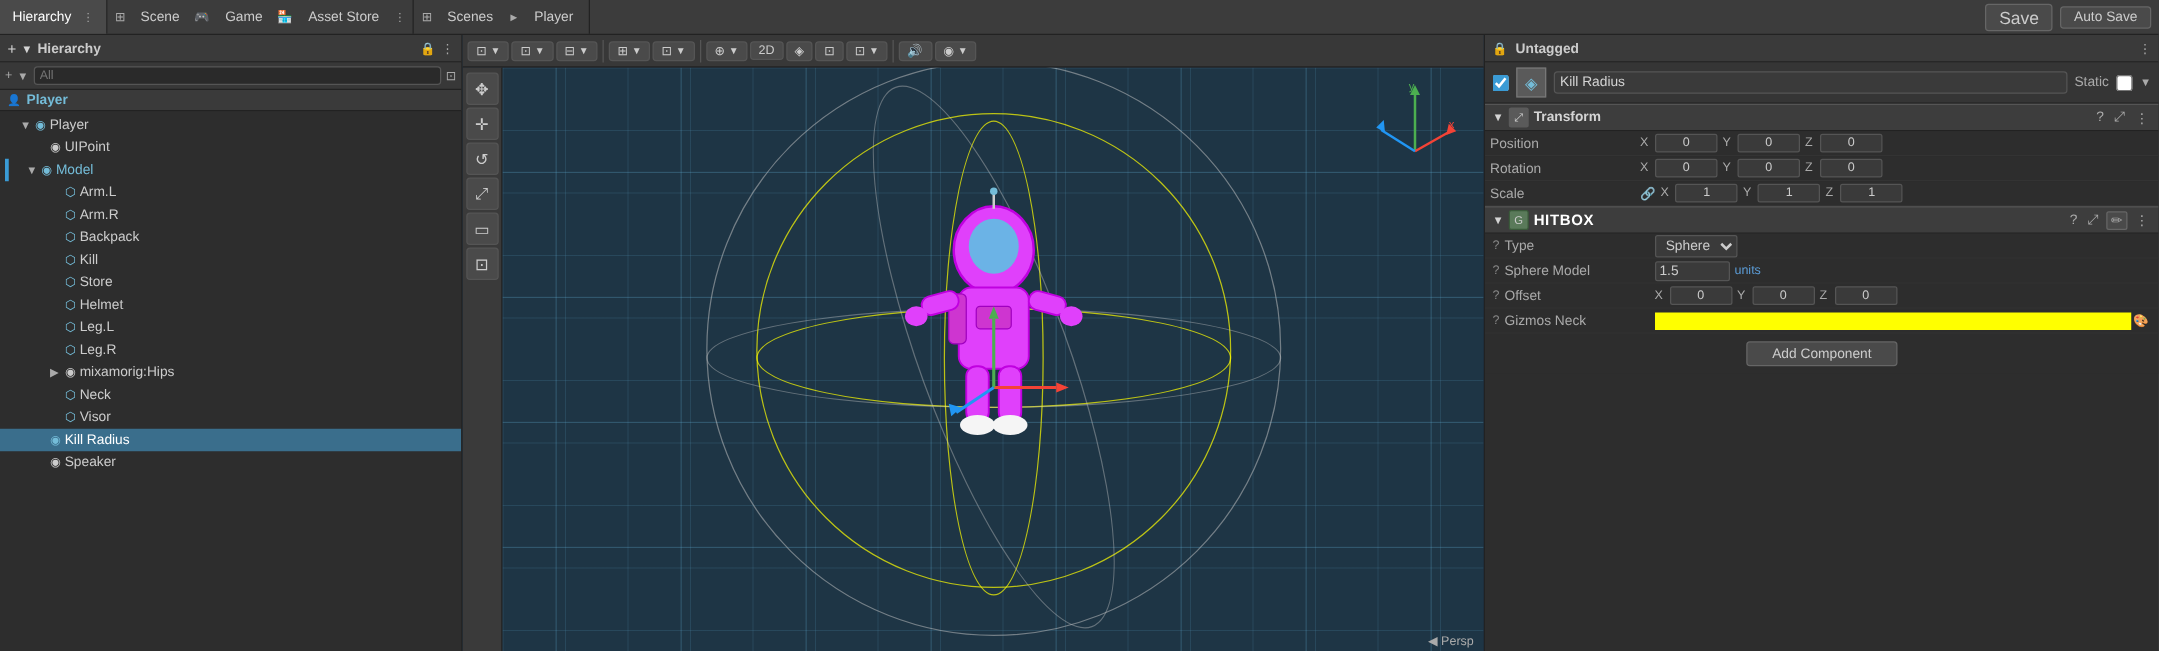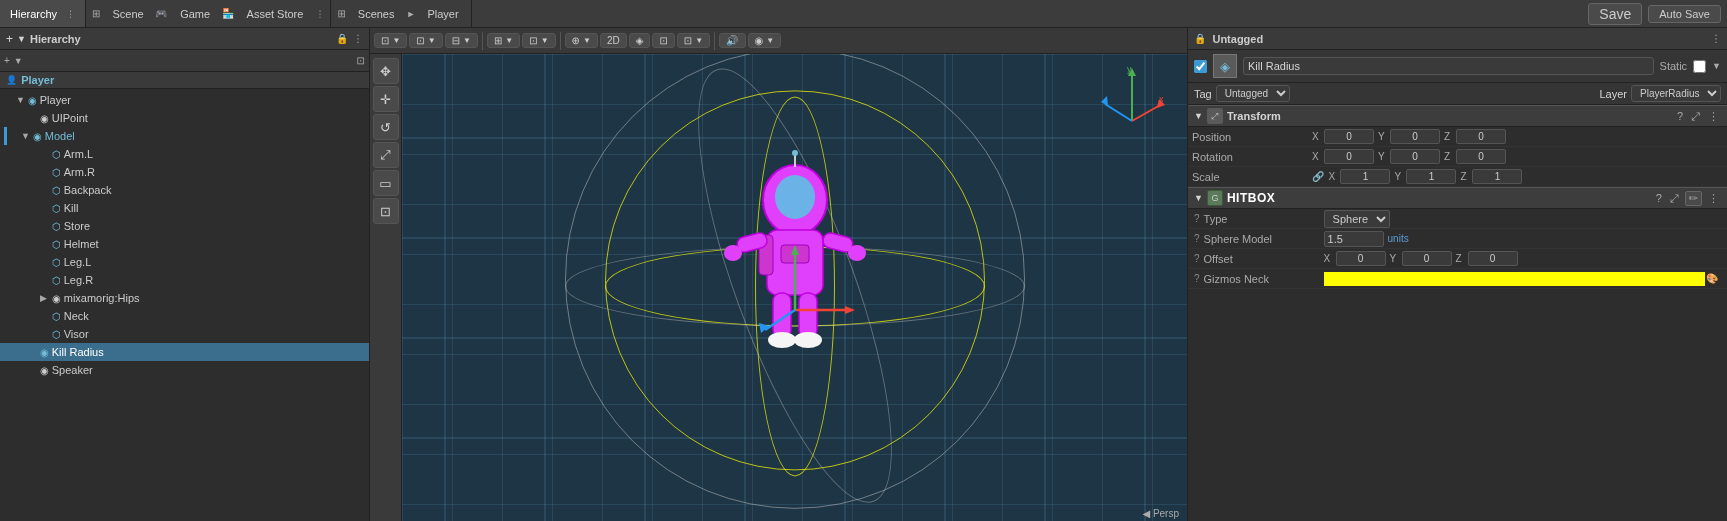--- a/index.html
+++ b/index.html
@@ -615,20 +615,21 @@
     <div class="panel-header">
       <span style="font-size:12px;cursor:pointer">+</span>
       <span style="font-size:9px">▼</span>
       <span class="panel-header-title">Hierarchy</span>
       <span style="margin-left:auto;font-size:10px;color:#aaa">🔒</span>
       <span style="font-size:10px;color:#aaa">⋮</span>
     </div>
     <div class="hierarchy-toolbar">
       <span style="font-size:10px;cursor:pointer;color:#aaa">+</span>
       <span style="font-size:9px;color:#aaa">▼</span>
+      <input class="search-box" placeholder="All" style="">
       <span style="font-size:10px;color:#aaa;margin-left:auto;cursor:pointer">⊡</span>
     </div>
 
     <div style="display:flex;align-items:center;background:#3a3a3a;padding:2px 6px;border-bottom:1px solid #222;">
       <span style="font-size:9px;color:#74bcd8;margin-right:4px">👤</span>
       <span style="font-size:11px;color:#74bcd8;font-weight:bold">Player</span>
     </div>
 
     <div class="hierarchy-content">
 
@@ -906,30 +907,20 @@
       <input type="checkbox" checked="" style="accent-color: rgb(58, 155, 213);">
       <div class="obj-icon">
         <span>◈</span>
       </div>
       <input class="obj-name-input" value="Kill Radius" style="">
       <span class="static-label">Static</span>
       <input type="checkbox" class="static-checkbox" style="">
       <span style="font-size:9px;color:#aaa">▼</span>
     </div>
 
-    <div class="tag-row">
-      <span>Tag</span>
-      <select class="tag-select">
-        <option>Untagged</option>
-      </select>
-      <span style="margin-left:auto">Layer</span>
-      <select class="tag-select">
-        <option>PlayerRadius</option>
-      </select>
-    </div>
 
     <div class="component-header">
       <span style="font-size:9px">▼</span>
       <div class="component-icon">
         <span>⤢</span>
       </div>
       <span class="component-title">Transform</span>
       <div class="component-actions">
         <button class="comp-action-btn">?</button>
         <button class="comp-action-btn">⤢</button>
@@ -1040,15 +1031,18 @@
       </div>
     </div>
 
     <div class="hitbox-field-row">
       <span style="font-size:10px;color:#888;margin-right:4px">?</span>
       <span class="hitbox-field-label">Gizmos Neck</span>
       <button class="color-swatch" style="background:#ffff00;flex:1;height:14px;border:none;cursor:pointer;"></button>
       <button class="color-picker-btn">🎨</button>
     </div>
 
+    <div class="add-component-row">
+      <button class="add-component-btn">Add Component</button>
+    </div>
   </div>
 
 </div>
 
 </body></html>

